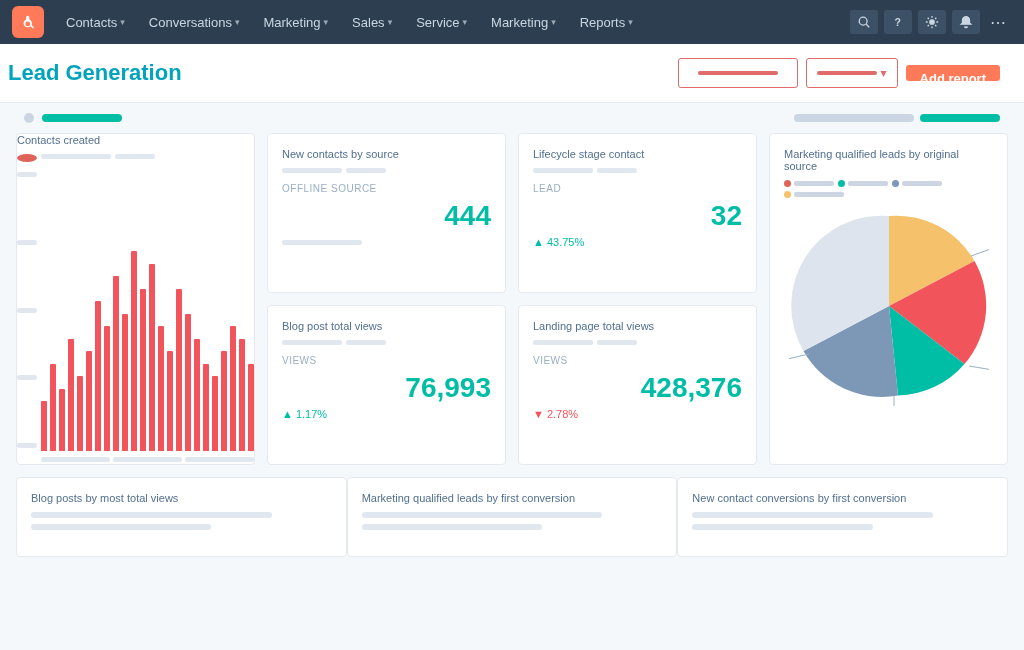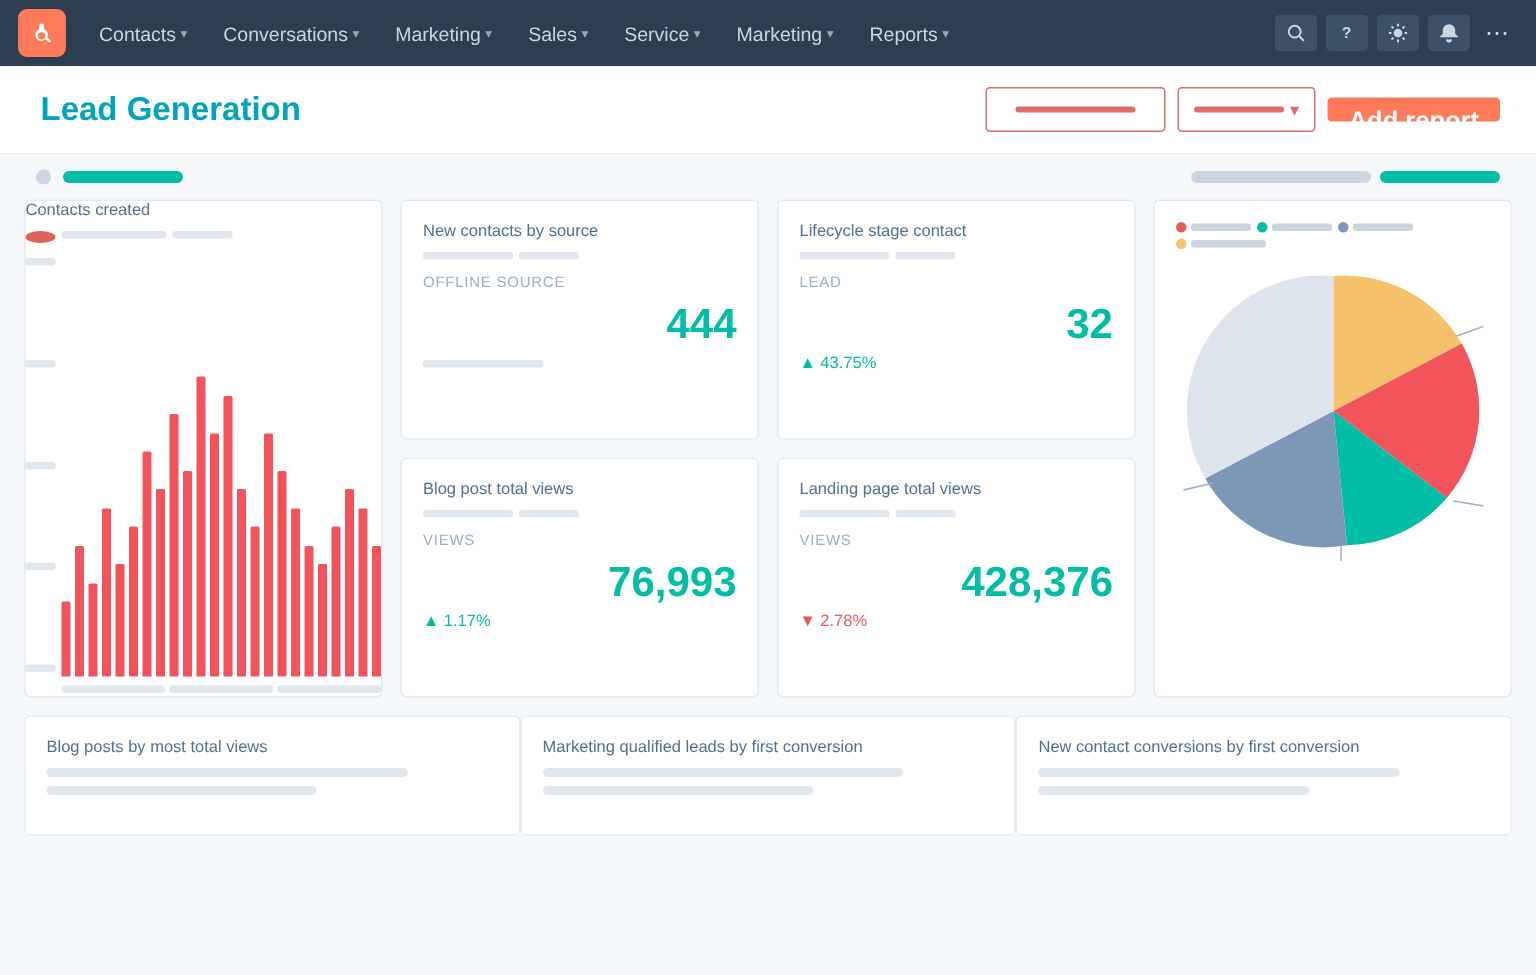--- a/index.html
+++ b/index.html
@@ -41,21 +41,21 @@
       border-radius: 3px;
       display: flex; align-items: center; justify-content: center;
       cursor: pointer;
     }
     .nav-icon-btn svg { width: 14px; height: 14px; fill: #cbd6e2; }
     .nav-more { color: #cbd6e2; font-size: 16px; cursor: pointer; padding: 0 6px; }
 
     
     .page-header {
       background: white;
-      padding: 14px 24px 14px 27px;
+      padding: 14px 24px 14px 8px;
       display: flex;
       align-items: center;
       border-bottom: 1px solid #e5eaf0;
     }
     .page-title {
       font-size: 22px;
       font-weight: 700;
       color: #00a4bd;
       flex: 1;
     }
@@ -82,21 +82,21 @@
       height: 30px;
       display: flex; align-items: center; gap: 4px;
     }
     .add-report-btn {
       background: #ff7a59;
       color: white;
       border: none;
       padding: 6px 14px;
       border-radius: 3px;
       cursor: pointer;
-      font-size: 17px;
+      font-size: 13px;
       font-weight: 600;
       height: 16px;
     }
 
     
     .dashboard-toolbar {
       padding: 10px 24px;
       display: flex;
       align-items: center;
       gap: 8px;
@@ -460,20 +460,21 @@
       </div>
       <div class="card-subtitle">LEAD</div>
       <div class="card-value">32</div>
       <div class="card-change up">
         <span class="arrow-up">▲</span>
         <span>43.75%</span>
       </div>
     </div>
 
     <div class="pie-card" style="grid-row: span 2;">
+      <div class="card-title">Marketing qualified leads by original source</div>
       <div class="pie-legend">
         <div class="pie-legend-item">
           <div class="pie-dot" style="background:#e0635a;"></div>
           <div class="pie-lbl"></div>
         </div>
         <div class="pie-legend-item">
           <div class="pie-dot" style="background:#00bda5;"></div>
           <div class="pie-lbl"></div>
         </div>
         <div class="pie-legend-item">

